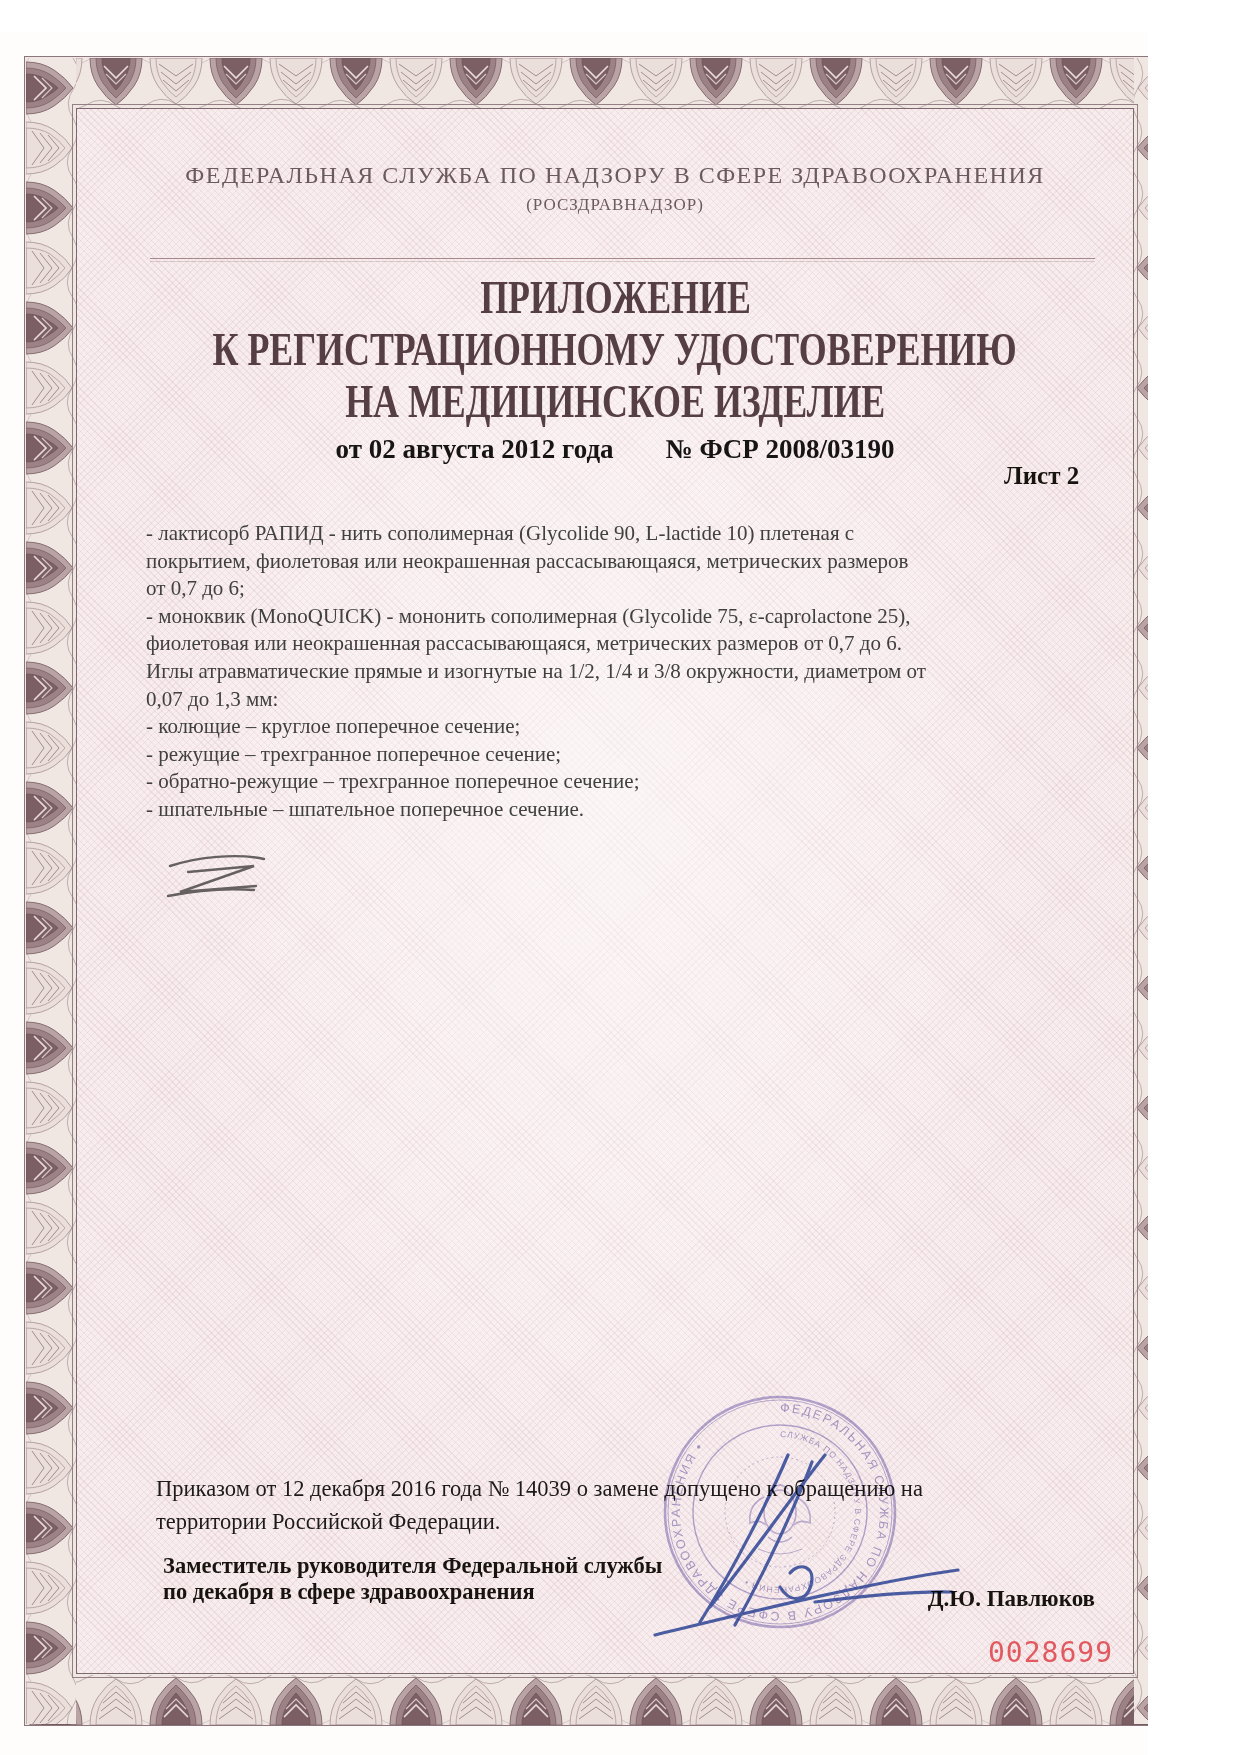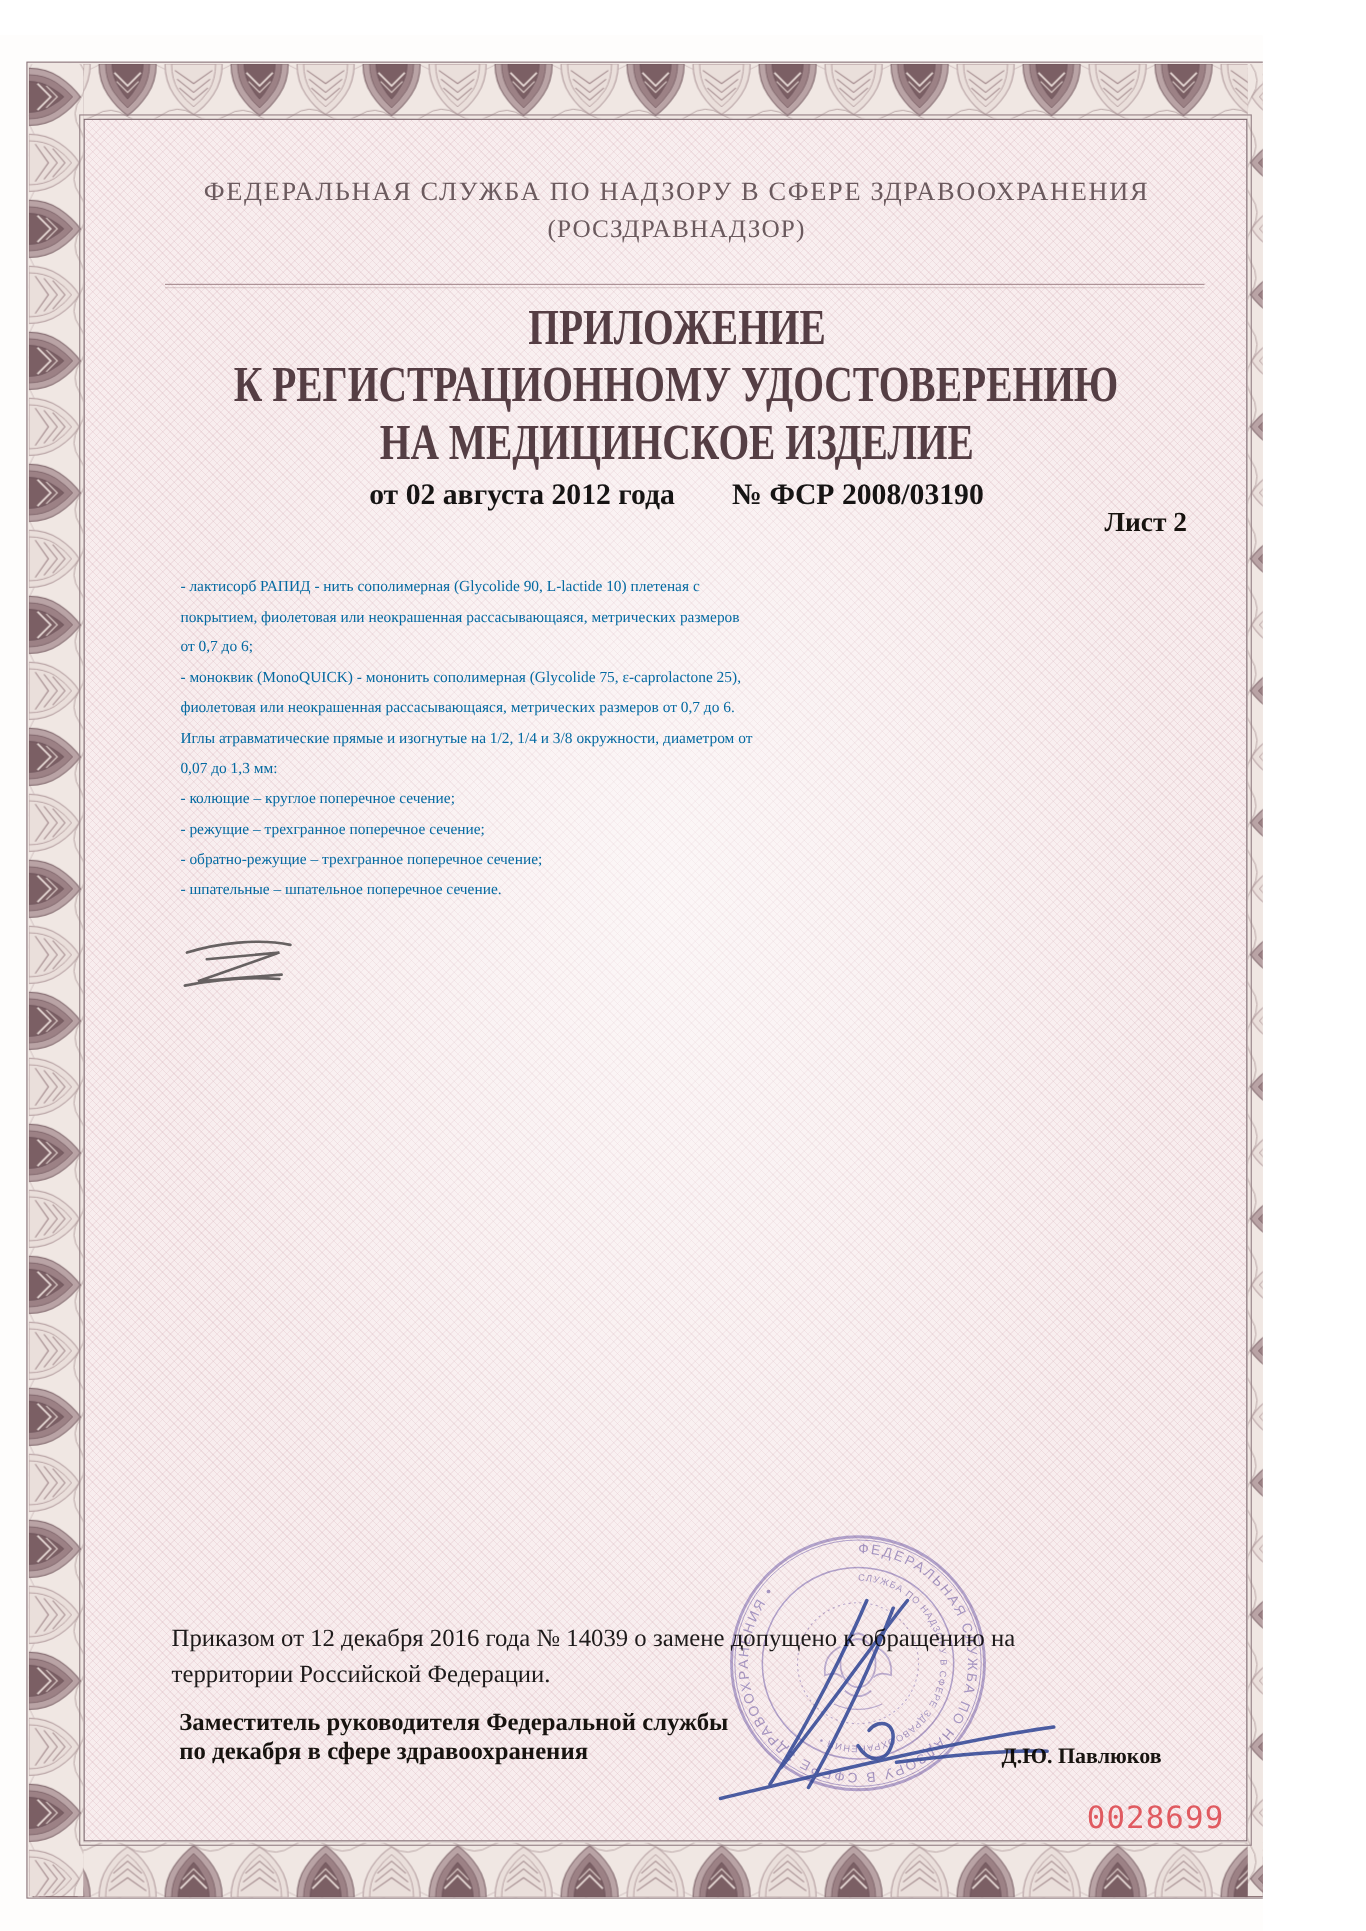--- a/index.html
+++ b/index.html
@@ -27,40 +27,40 @@
     background-color:#f8edee;
     background-image:
       radial-gradient(ellipse at 50% 45%, rgba(255,255,255,0.55), rgba(255,255,255,0) 62%),
       repeating-linear-gradient(45deg, rgba(205,160,170,0.22) 0px, rgba(205,160,170,0.22) 1px, transparent 1px, transparent 5px),
       repeating-linear-gradient(135deg, rgba(205,160,170,0.16) 0px, rgba(205,160,170,0.16) 1px, transparent 1px, transparent 5px);
   }
   
   .abs{position:absolute;}
   .header-block{left:85px; top:130px; width:1060px; text-align:center; color:#6b5a5e;}
   .header-line1{font-size:24px; letter-spacing:1.5px; white-space:nowrap;}
-  .header-line2{font-size:23px; letter-spacing:1px; margin-top:6px;}
+  .header-line2{font-size:17px; letter-spacing:1px; margin-top:6px;}
   .divider{left:150px; top:226px; width:945px; height:2px;
            border-top:1px solid #a5898d; border-bottom:1px solid rgba(165,137,141,0.35);}
   .title-block{left:85px; top:240px; width:1060px; text-align:center;
                color:#553e44; font-weight:bold; font-size:46px; line-height:52px;}
   .title-line{white-space:nowrap;}
   .title-line > span{display:inline-block; transform:scaleX(0.78); transform-origin:center center;}
   .meta-row{left:85px; top:402px; width:1060px; display:flex; justify-content:center; gap:52px;
             font-weight:bold; font-size:27px; color:#161414;}
   .meta-row span{white-space:nowrap;}
   .sheet{left:1004px; top:430px; font-weight:bold; font-size:25px; color:#17130f; white-space:nowrap;text-align:right;}
-  .body-block{left:164px; top:488px; width:950px; font-size:14px; line-height:27.6px; color:#0369a1;}
+  .body-block{left:146px; top:488px; width:950px; font-size:21px; line-height:27.6px; color:#404040;}
   .body-line{white-space:nowrap;}
   .order-block{left:156px; top:1440px; width:950px; font-size:22.5px; line-height:33px; color:#1d1a1a;}
   .order-line{white-space:nowrap;}
   .signatory-block{left:163px; top:1521px; width:640px; font-weight:bold; font-size:22.5px;
                    line-height:26px; color:#17130f;}
   .signatory-line{white-space:nowrap;}
-  .signatory-name{left:854px; top:1554px; width:202px; text-align:right; font-weight:bold;
-                  font-size:20px; color:#17130f; white-space:nowrap;}
+  .signatory-name{left:893px; top:1554px; width:202px; text-align:right; font-weight:bold;
+                  font-size:23px; color:#17130f; white-space:nowrap;}
   .serial{left:983px; top:1604px; width:135px; text-align:center;
           font-family:"DejaVu Sans Mono", monospace; font-size:28px; letter-spacing:1px;
           color:#e05a60;}
   .stamp-svg{left:640px; top:1345px; mix-blend-mode:multiply;}
   .paraph-svg{left:158px; top:810px;}
   .hidden-defs{position:absolute; width:0; height:0; overflow:hidden;}
 </style>
 </head>
 <body>
 

